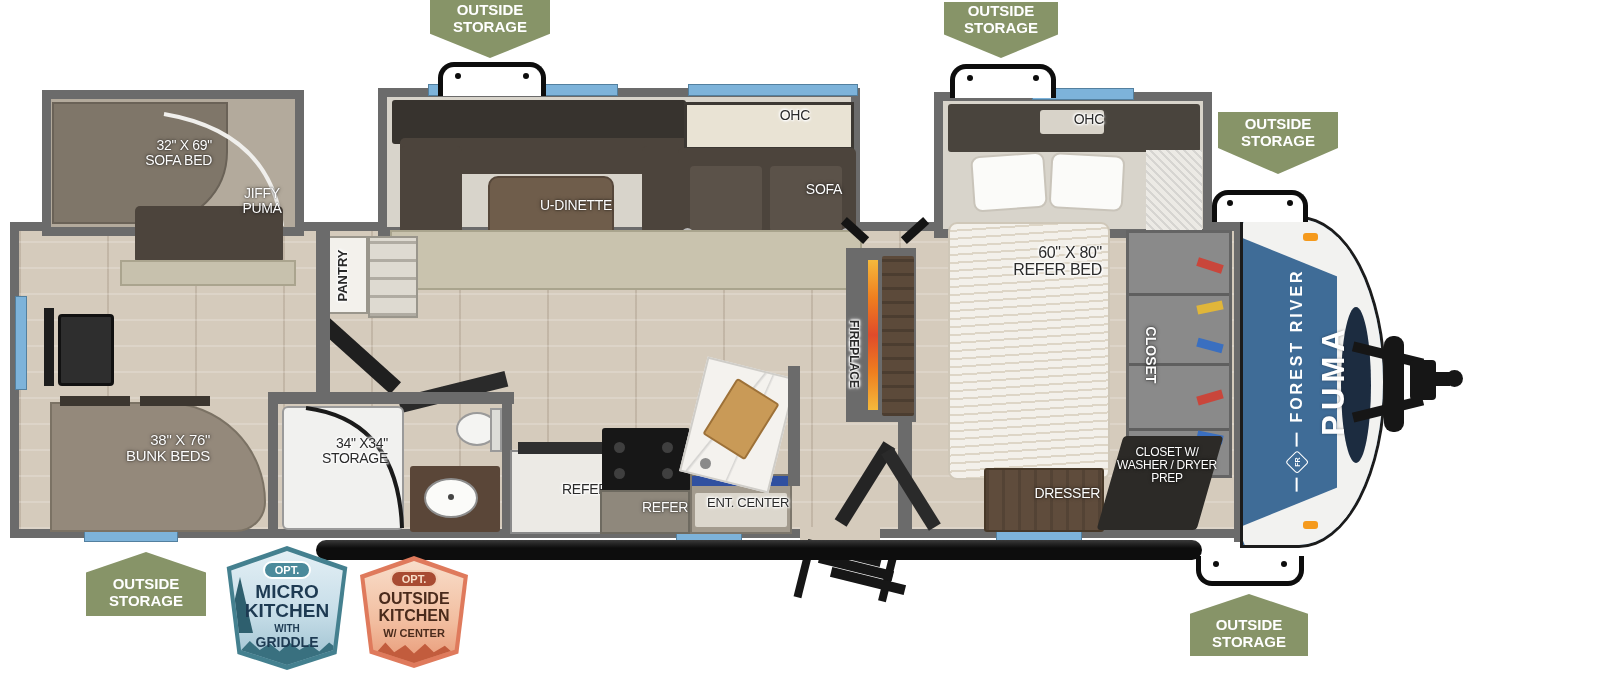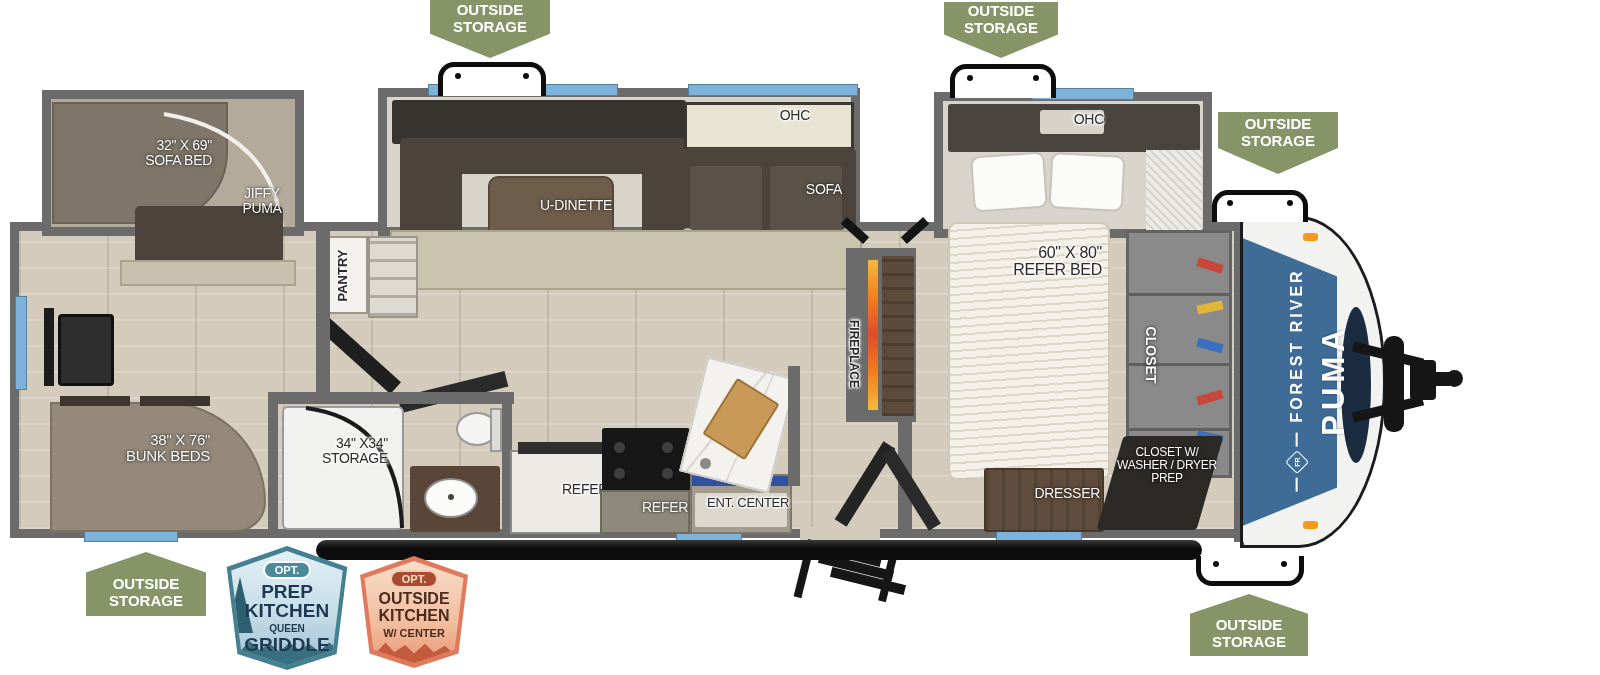--- a/index.html
+++ b/index.html
@@ -295,24 +295,24 @@
   <div class="abs gbadge gb-up" style="left:1190px;top:594px;width:118px;height:62px;">
     <span style="width:80px;">OUTSIDE STORAGE</span>
   </div>
 
   <div class="abs hex" style="left:220px;top:546px;width:134px;height:124px;background:#44808f;">
     <div class="abs hex" style="left:5px;top:5px;right:5px;bottom:5px;background:linear-gradient(180deg,#e3eff5 0%,#c6dde8 55%,#9cc0cf 100%);">
       <div class="abs" style="left:2px;top:26px;width:0;height:0;border-left:13px solid transparent;border-right:13px solid transparent;border-bottom:56px solid #2e5f6e;"></div>
       <div class="abs" style="left:0;bottom:0;width:100%;height:30px;background:#39707f;clip-path:polygon(0 60%,6% 30%,12% 55%,20% 20%,28% 50%,36% 28%,44% 55%,52% 25%,60% 50%,68% 30%,76% 55%,84% 25%,92% 50%,100% 35%,100% 100%,0 100%);"></div>
       <div style="position:relative;text-align:center;padding-top:9px;">
         <span class="optpill" style="background:#4b8a9b;border:2px solid #fff;color:#fff;">OPT.</span>
-        <div style="font-size:19px;font-weight:bold;color:#1d3a52;line-height:1.02;margin-top:3px;">PREP</div>
+        <div style="font-size:19px;font-weight:bold;color:#1d3a52;line-height:1.02;margin-top:3px;">MICRO</div>
         <div style="font-size:19px;font-weight:bold;color:#1d3a52;line-height:1.02;">KITCHEN</div>
-        <div style="font-size:10px;font-weight:bold;color:#1d3a52;margin-top:2px;">QUEEN</div>
-        <div style="font-size:19px;font-weight:bold;color:#1d3a52;">GRIDDLE</div>
+        <div style="font-size:10px;font-weight:bold;color:#1d3a52;margin-top:2px;">WITH</div>
+        <div style="font-size:14px;font-weight:bold;color:#1d3a52;">GRIDDLE</div>
       </div>
     </div>
   </div>
   <div class="abs hex" style="left:354px;top:556px;width:120px;height:112px;background:#df7a5c;">
     <div class="abs hex" style="left:5px;top:5px;right:5px;bottom:5px;background:linear-gradient(180deg,#f8ddc9 0%,#f2bd9f 60%,#e89a78 100%);">
       <div class="abs" style="left:0;bottom:0;width:100%;height:24px;background:#c25c3d;clip-path:polygon(0 55%,8% 25%,15% 60%,24% 15%,32% 55%,42% 25%,50% 60%,60% 20%,68% 55%,78% 28%,86% 60%,94% 25%,100% 50%,100% 100%,0 100%);"></div>
       <div style="position:relative;text-align:center;padding-top:8px;">
         <span class="optpill" style="background:#a84b32;border:2px solid #f3cdb4;color:#f8dfc9;">OPT.</span>
         <div style="font-size:16px;font-weight:bold;color:#4a2b1c;line-height:1.05;margin-top:3px;">OUTSIDE</div>
         <div style="font-size:16px;font-weight:bold;color:#4a2b1c;line-height:1.05;">KITCHEN</div>

